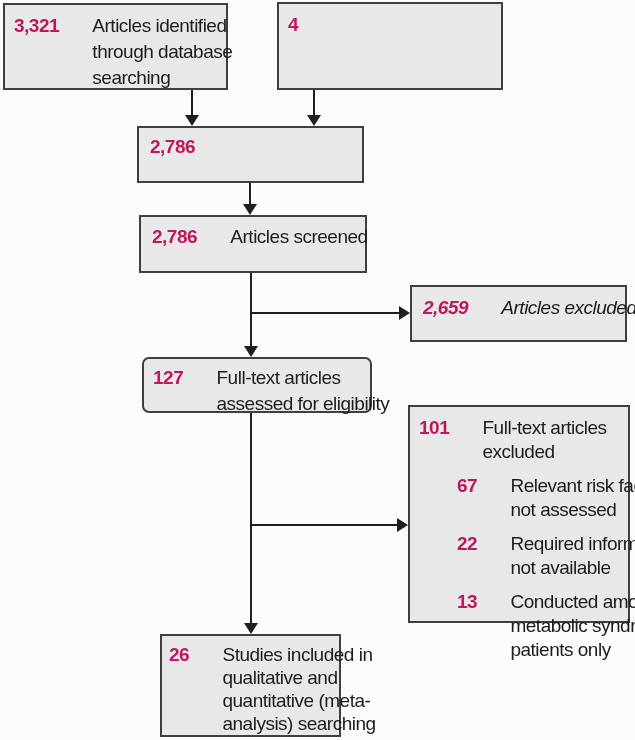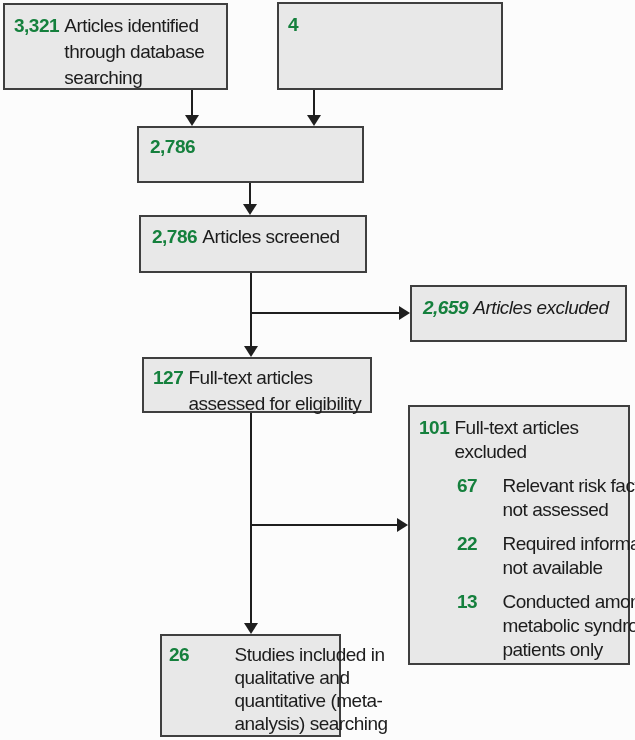--- a/index.html
+++ b/index.html
@@ -7,37 +7,37 @@
     position:relative;width:635px;height:740px;background:#fcfcfc;
     font-family:"Liberation Sans","DejaVu Sans",sans-serif;
     color:#1c1c1c;font-size:19px;letter-spacing:-0.5px;
     overflow:hidden;
   }
   .box{
     position:absolute;background:#e8e8e8;border:2px solid #3f3f3f;
     box-sizing:border-box;
   }
   .row{display:flex;margin:0;align-items:flex-start;}
-  .num{font-weight:bold;color:#15803d;white-space:pre;padding-right:0.28em;flex:none;}
-  .txt{white-space:pre;}
+  .num{font-weight:bold;color:#be185d;white-space:pre;padding-right:0.28em;flex:none;}
+  .txt{white-space:pre;margin-left:28px;}
   
   #b1 .row,#b2 .row,#b3 .row,#b4 .row,#b5 .row,#b6 .row{line-height:26px;}
   #b7 .row{line-height:24px;}
-  #b8 .row{line-height:23px;gap:40px;}
+  #b8 .row{line-height:23px;}
   
   #b1{left:3px;  top:3px;  width:225px;height:87px; padding:8px 4px 0 9px;}
   #b2{left:277px;top:2px;  width:226px;height:88px; padding:8px 4px 0 9px;}
   #b3{left:137px;top:126px;width:227px;height:57px; padding:6px 4px 0 11px;}
   #b4{left:139px;top:215px;width:228px;height:58px; padding:7px 4px 0 11px;}
   #b5{left:410px;top:285px;width:217px;height:57px; padding:8px 4px 0 11px;font-style:italic;}
-  #b6{left:142px;top:357px;width:230px;height:56px; padding:6px 4px 0 9px;}
-  #b7{left:408px;top:405px;width:222px;height:260px;padding:9px 4px 0 9px;}
+  #b6{left:142px;top:357px;width:230px;height:56px; padding:6px 4px 0 9px;border-radius:7px;}
+  #b7{left:408px;top:405px;width:222px;height:218px;padding:9px 4px 0 9px;}
   #b8{left:160px;top:634px;width:181px;height:103px;padding:7px 2px 0 7px;}
   #reasons{margin-left:38px;}
-  #reasons .row{margin-top:10px;gap:20px;}
+  #reasons .row{margin-top:10px;}
   
   .vline,.hline{position:absolute;background:#1f1f1f;}
   .vline{width:2px;}
   .hline{height:2px;}
   .head-down{position:absolute;width:0;height:0;
     border-left:7px solid transparent;border-right:7px solid transparent;
     border-top:11px solid #1f1f1f;}
   .head-right{position:absolute;width:0;height:0;
     border-top:7px solid transparent;border-bottom:7px solid transparent;
     border-left:11px solid #1f1f1f;}

